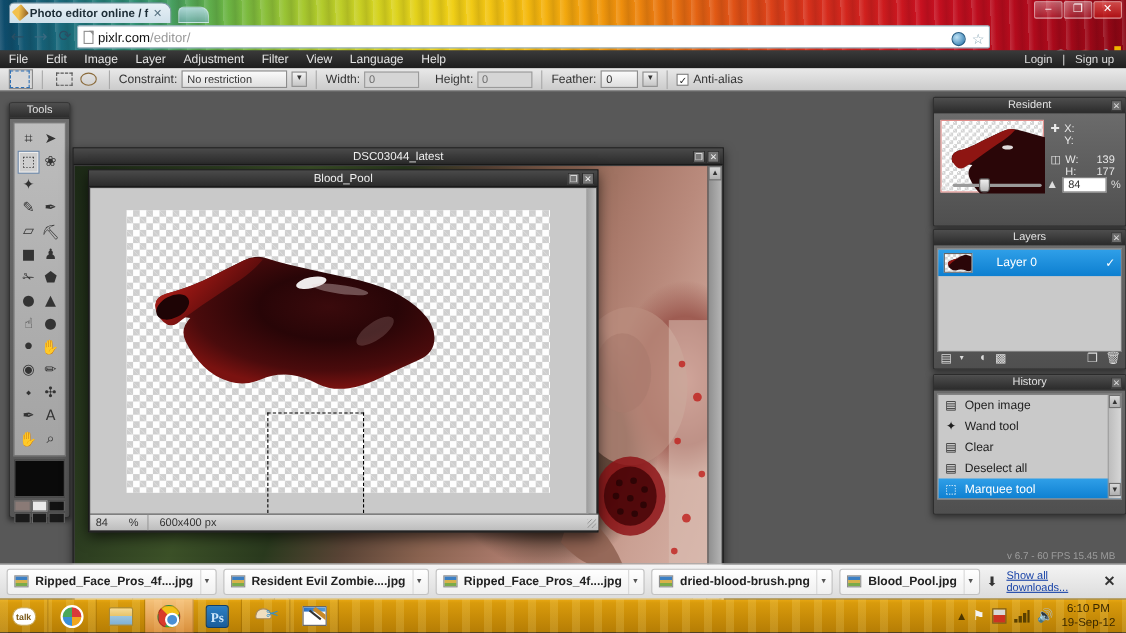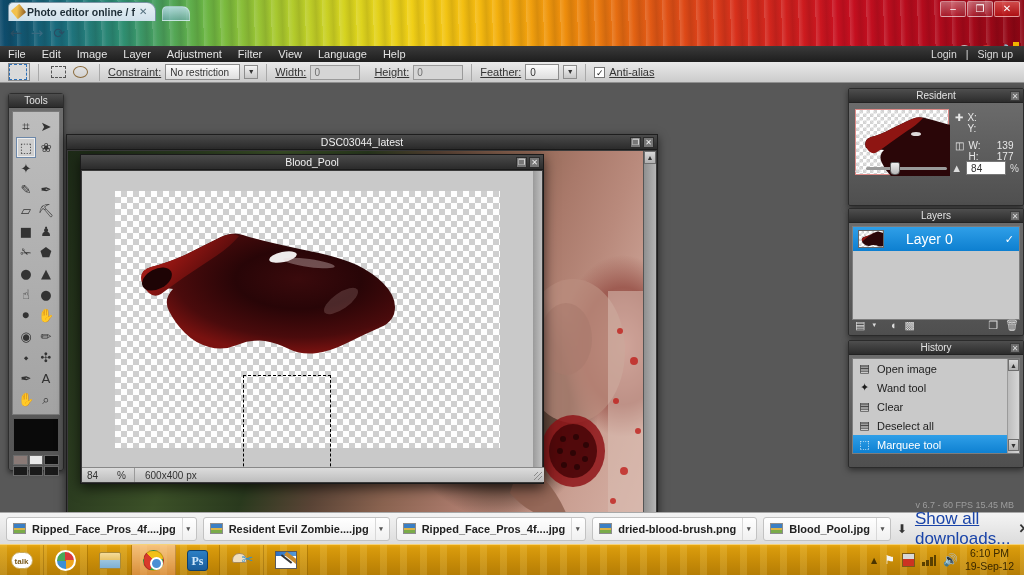--- a/index.html
+++ b/index.html
@@ -124,21 +124,21 @@
   #auth-zone { position: absolute; right: 8px; top: 0; line-height: 16px; color: #ddd; font-size: 10.5px; }
   #auth-zone span { padding: 0 3px; text-align: center; }
 
   #optionsbar {
     position: absolute; left: 0; top: 16px; width: 1024px; height: 21px;
     background: linear-gradient(180deg,#e9e9e9 0%, #cbcbcb 100%);
     border-bottom: 1px solid #8f8f8f;
     display: flex; align-items: center; padding-left: 8px; gap: 0;
   }
   .ob-sep { width: 1px; height: 17px; background: #a9a9a9; margin: 0 8px; }
-  .ob-label { font-size: 11px; color: #333; margin-right: 4px; text-decoration: underline; }
+  .ob-label { font-size: 11px; color: #333; margin-right: 4px; }
   .ob-input {
     height: 15px; background: #d5d5d5; border: 1px solid #9a9a9a;
     font-size: 10px; color: #6f6f6f; padding: 0 3px; line-height: 13px;
   }
   .ob-select {
     height: 16px; background: linear-gradient(180deg,#fbfbfb,#dedede);
     border: 1px solid #8d8d8d; display: flex; align-items: center;
     font-size: 10px; color: #333; padding: 0 2px 0 4px;
   }
   .ob-arrow {
@@ -326,21 +326,21 @@
     background: linear-gradient(180deg,#2f9fe8,#0d7fd0); color: #fff;
   }
   .layer-thumb {
     width: 26px; height: 18px; border: 1px solid #666; background: #fff;
     background-image:
       linear-gradient(45deg, #d0d0d0 25%, transparent 25%, transparent 75%, #d0d0d0 75%),
       linear-gradient(45deg, #d0d0d0 25%, transparent 25%, transparent 75%, #d0d0d0 75%);
     background-size: 5px 5px; background-position: 0 0, 2.5px 2.5px;
     position: relative; overflow: hidden;
   }
-  .layer-name { flex: 1; font-size: 14px; padding-left: 16px; }
+  .layer-name { flex: 1; font-size: 11px; padding-left: 16px; }
   .layer-chk { font-size: 11px; color: #fff; }
   #layer-toolbar {
     position: absolute; left: 0; bottom: 2px; width: 176px; height: 16px;
     display: flex; align-items: center; padding: 0 6px; gap: 7px;
     font-size: 11px; color: #dcdcdc;
   }
   #layer-toolbar .spacer { flex: 1; }
 
   #history-list { height: 96px; position: relative; overflow: hidden; }
   .hist-row {
@@ -375,21 +375,21 @@
     background: linear-gradient(180deg,#3b7fc4 0%, #3b7fc4 40%, #d8b24a 40%, #d8b24a 70%, #7aab4a 70%);
     border: 1px solid #8d8d8d;
   }
   .dl-name { font-size: 11px; color: #222; white-space: nowrap; }
   .dl-caret {
     width: 12px; height: 22px; border-left: 1px solid #d8d8d8;
     font-size: 7px; color: #555; text-align: center; line-height: 22px;
   }
   #dl-right { margin-left: auto; display: flex; align-items: center; gap: 8px; padding-right: 4px;}
   #dl-arrow-ic { font-size: 12px; color: #333; }
-  #show-all { font-size: 17px; color: #1a44a8; text-decoration: underline; }
+  #show-all { font-size: 10px; color: #1a44a8; text-decoration: underline; }
   #dl-close { font-size: 13px; color: #333; font-weight: bold; }
 
   
   #taskbar {
     position: absolute; left: 0; top: 544px; width: 1024px; height: 31px;
     background: linear-gradient(180deg,#e8a712 0%, #d99b0c 10%, #c98d08 50%, #b57d05 100%);
     border-top: 1px solid #f5d37a;
     display: flex; align-items: center;
   }
   #tb-stripes {
@@ -494,20 +494,28 @@
       <div class="winbtn">–</div>
       <div class="winbtn">❐</div>
       <div class="winbtn close">✕</div>
     </div>
   </div>
 
   <div id="nav-bar">
     <div class="navbtn" id="nav-back">←</div>
     <div class="navbtn" id="nav-fwd">→</div>
     <div class="navbtn" id="nav-reload">⟳</div>
+    <div id="url-bar">
+      <span id="url-page-icon"></span>
+      <span id="url-text"><b>pixlr.com</b><span>/editor/</span></span>
+      <span id="star-zone">
+        <span class="globe-ic"></span>
+        <span class="star-ic">☆</span>
+      </span>
+    </div>
     <div id="ext-icons">
       <span class="ext bars"></span>
       <span class="ext globe2"></span>
       <span class="ext dl">↓</span>
       <span class="ext wrench">🔧</span>
     </div>
   </div>
 </div>
 
 <div id="pixlr">
@@ -535,21 +543,21 @@
     </div>
     <div class="ob-sep"></div>
     <div class="ob-tool-btn">
       <span style="width:15px;height:12px;border:1px dashed #555;display:inline-block"></span>
     </div>
     <div class="ob-tool-btn">
       <span style="width:15px;height:12px;border:1px solid #8a6a3a;border-radius:50%;display:inline-block"></span>
     </div>
     <div class="ob-sep"></div>
     <span class="ob-label">Constraint:</span>
-    <div class="ob-select" style="width:75px">
+    <div class="ob-select" style="width:96px">
       <span style="flex:1">No restriction</span>
     </div>
     <div class="ob-arrow">▼</div>
     <div class="ob-sep"></div>
     <span class="ob-label">Width:</span>
     <div class="ob-input" style="width:50px">0</div>
     <div style="width:14px"></div>
     <span class="ob-label">Height:</span>
     <div class="ob-input" style="width:50px">0</div>
     <div class="ob-sep"></div>

